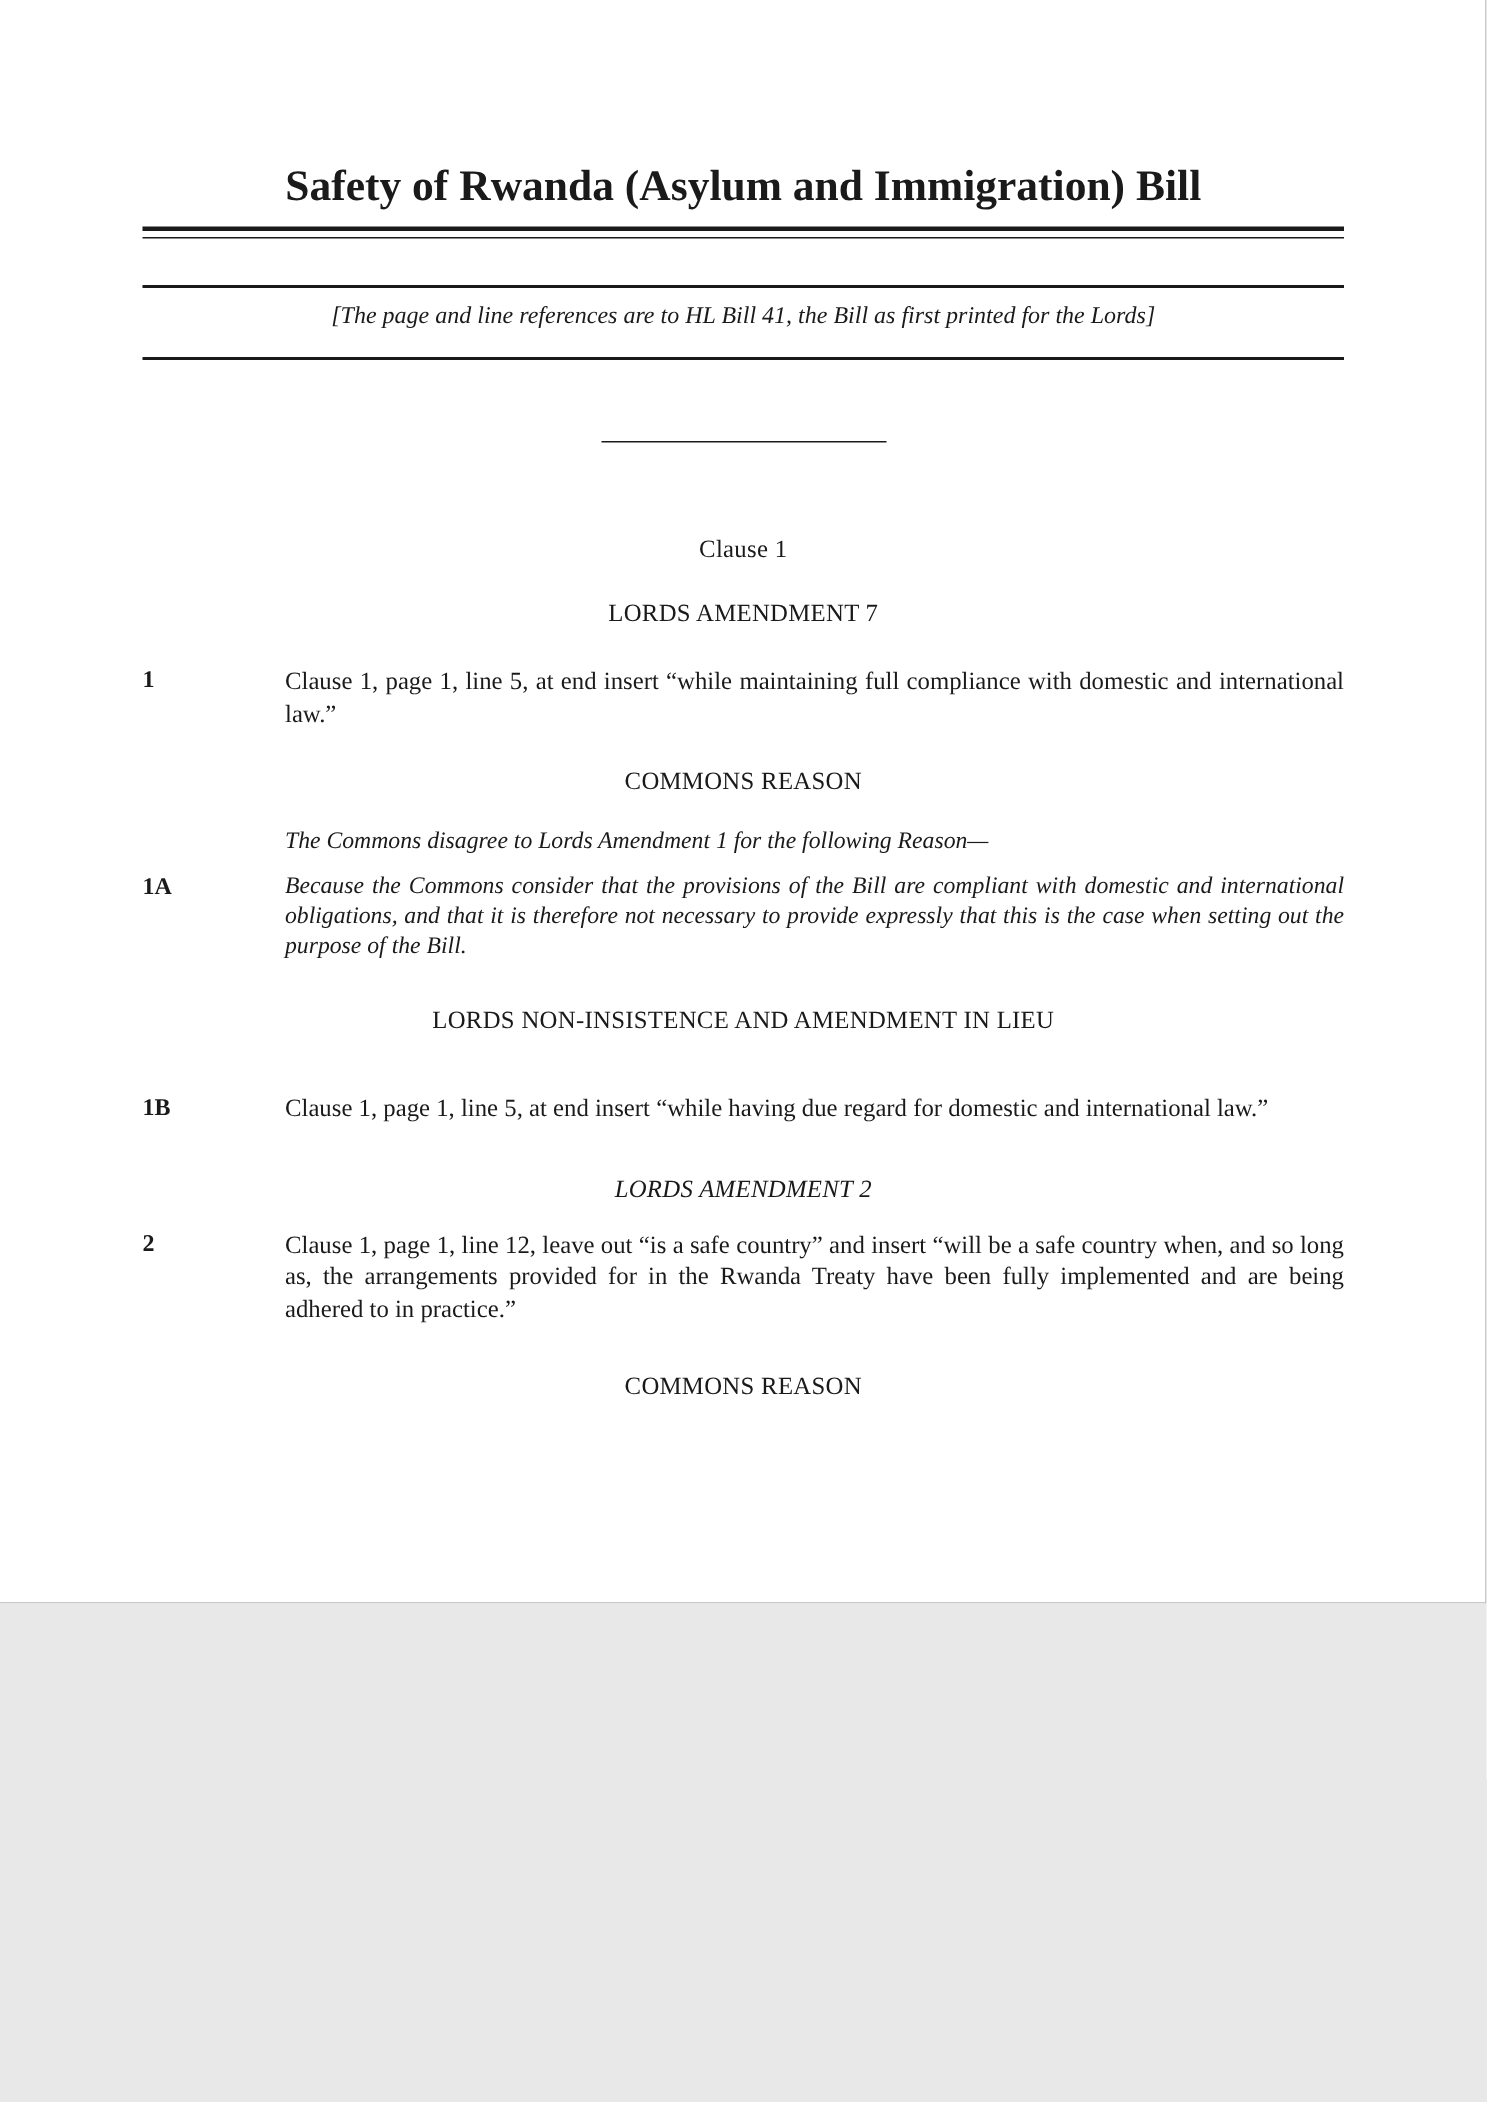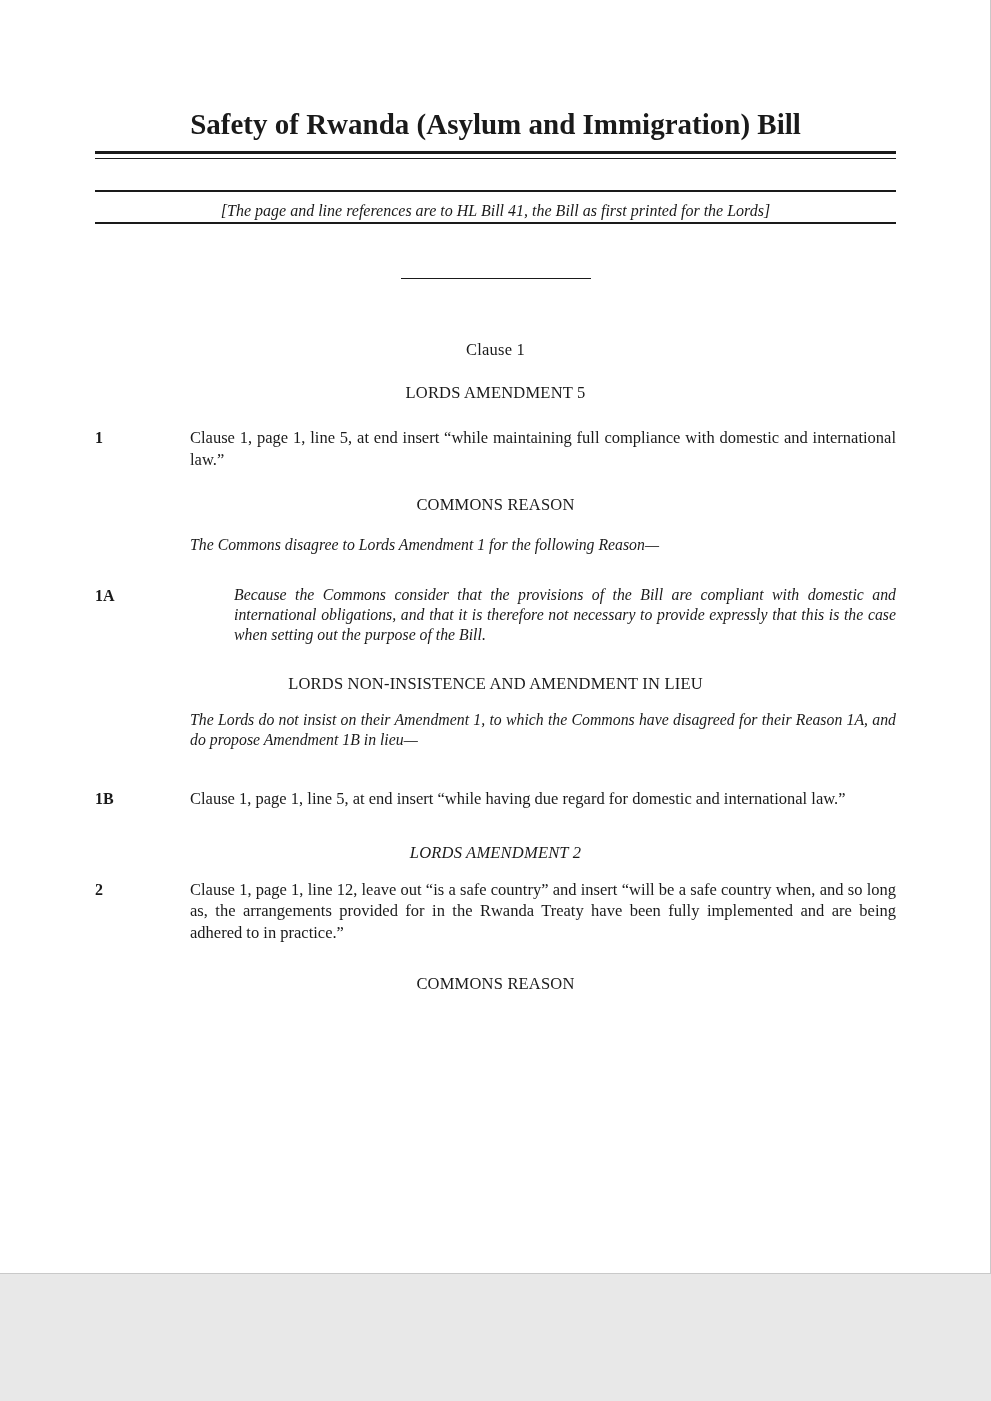--- a/index.html
+++ b/index.html
@@ -3,21 +3,21 @@
 <meta charset="utf-8">
 <style>
   html, body {
     margin: 0;
     padding: 0;
     background: #e8e8e8;
   }
   .page {
     position: relative;
     width: 991px;
-    height: 1274px;
+    height: 1069px;
     margin: 0 auto;
     background: #ffffff;
     color: #1a1a1a;
     font-family: "Liberation Serif", "DejaVu Serif", serif;
     overflow: hidden;
     box-sizing: border-box;
     border-right: 1px solid #c9c9c9;
     border-bottom: 1px solid #c9c9c9;
   }
   .content {
@@ -43,21 +43,21 @@
     text-align: center;
     font-size: 17.5px;
     font-weight: normal;
     line-height: 24px;
     letter-spacing: 0.3px;
   }
   .note-block {
     margin-top: 31px;
     border-top: 2px solid #1a1a1a;
     border-bottom: 2px solid #1a1a1a;
-    padding: 9px 0 1px 0;
+    padding: 9px 0 17px 0;
     text-align: center;
   }
   .note-text {
     margin: 0;
     font-style: italic;
     font-size: 16px;
     line-height: 20px;
   }
   .short-divider {
     width: 190px;
@@ -99,21 +99,21 @@
     font-size: 16.5px;
     line-height: 21.5px;
     text-align: justify;
   }
   .item.italic .body {
     font-style: italic;
     font-size: 15.8px;
     line-height: 20px;
   }
   .i-1  { margin-top: 24px; }
-  .i-1a { margin-top: 30px; gap: 44px; }
+  .i-1a { margin-top: 10px; }
   .i-1b { margin-top: 38px; }
   .i-2  { margin-top: 16px; }
   .plain-para {
     margin: 0;
     margin-left: 95px;
     font-style: italic;
     font-size: 15.8px;
     line-height: 20px;
   }
   .plain-para.justify {
@@ -144,39 +144,38 @@
 
 
     <div class="note-block">
       <p class="note-text">[The page and line references are to HL Bill 41, the Bill as first printed for the Lords]</p>
     </div>
 
     <div class="short-divider"></div>
 
     <h3 class="heading bold h-clause">Clause 1</h3>
 
-    <h3 class="heading h-amend1">LORDS AMENDMENT 5</h3>
+    <h3 class="heading h-amend1">LORDS AMENDMENT 7</h3>
 
     <div class="item i-1">
       <span class="num">1</span>
       <p class="body">Clause 1, page 1, line 5, at end insert “while maintaining full compliance with domestic and international law.”</p>
     </div>
 
     <h3 class="heading h-reason1">COMMONS REASON</h3>
 
     <p class="plain-para p-disagree1">The Commons disagree to Lords Amendment 1 for the following Reason—</p>
 
     <div class="item italic i-1a">
       <span class="num">1A</span>
       <p class="body">Because the Commons consider that the provisions of the Bill are compliant with domestic and international obligations, and that it is therefore not necessary to provide expressly that this is the case when setting out the purpose of the Bill.</p>
     </div>
 
     <h3 class="heading h-lieu">LORDS NON-INSISTENCE AND AMENDMENT IN LIEU</h3>
 
-    <p class="plain-para justify p-noninsist">The Lords do not insist on their Amendment 1, to which the Commons have disagreed for their Reason 1A, and do propose Amendment 1B in lieu—</p>
 
     <div class="item i-1b">
       <span class="num">1B</span>
       <p class="body">Clause 1, page 1, line 5, at end insert “while having due regard for domestic and international law.”</p>
     </div>
 
     <h3 class="heading h-amend2">LORDS AMENDMENT 2</h3>
 
     <div class="item i-2">
       <span class="num">2</span>

